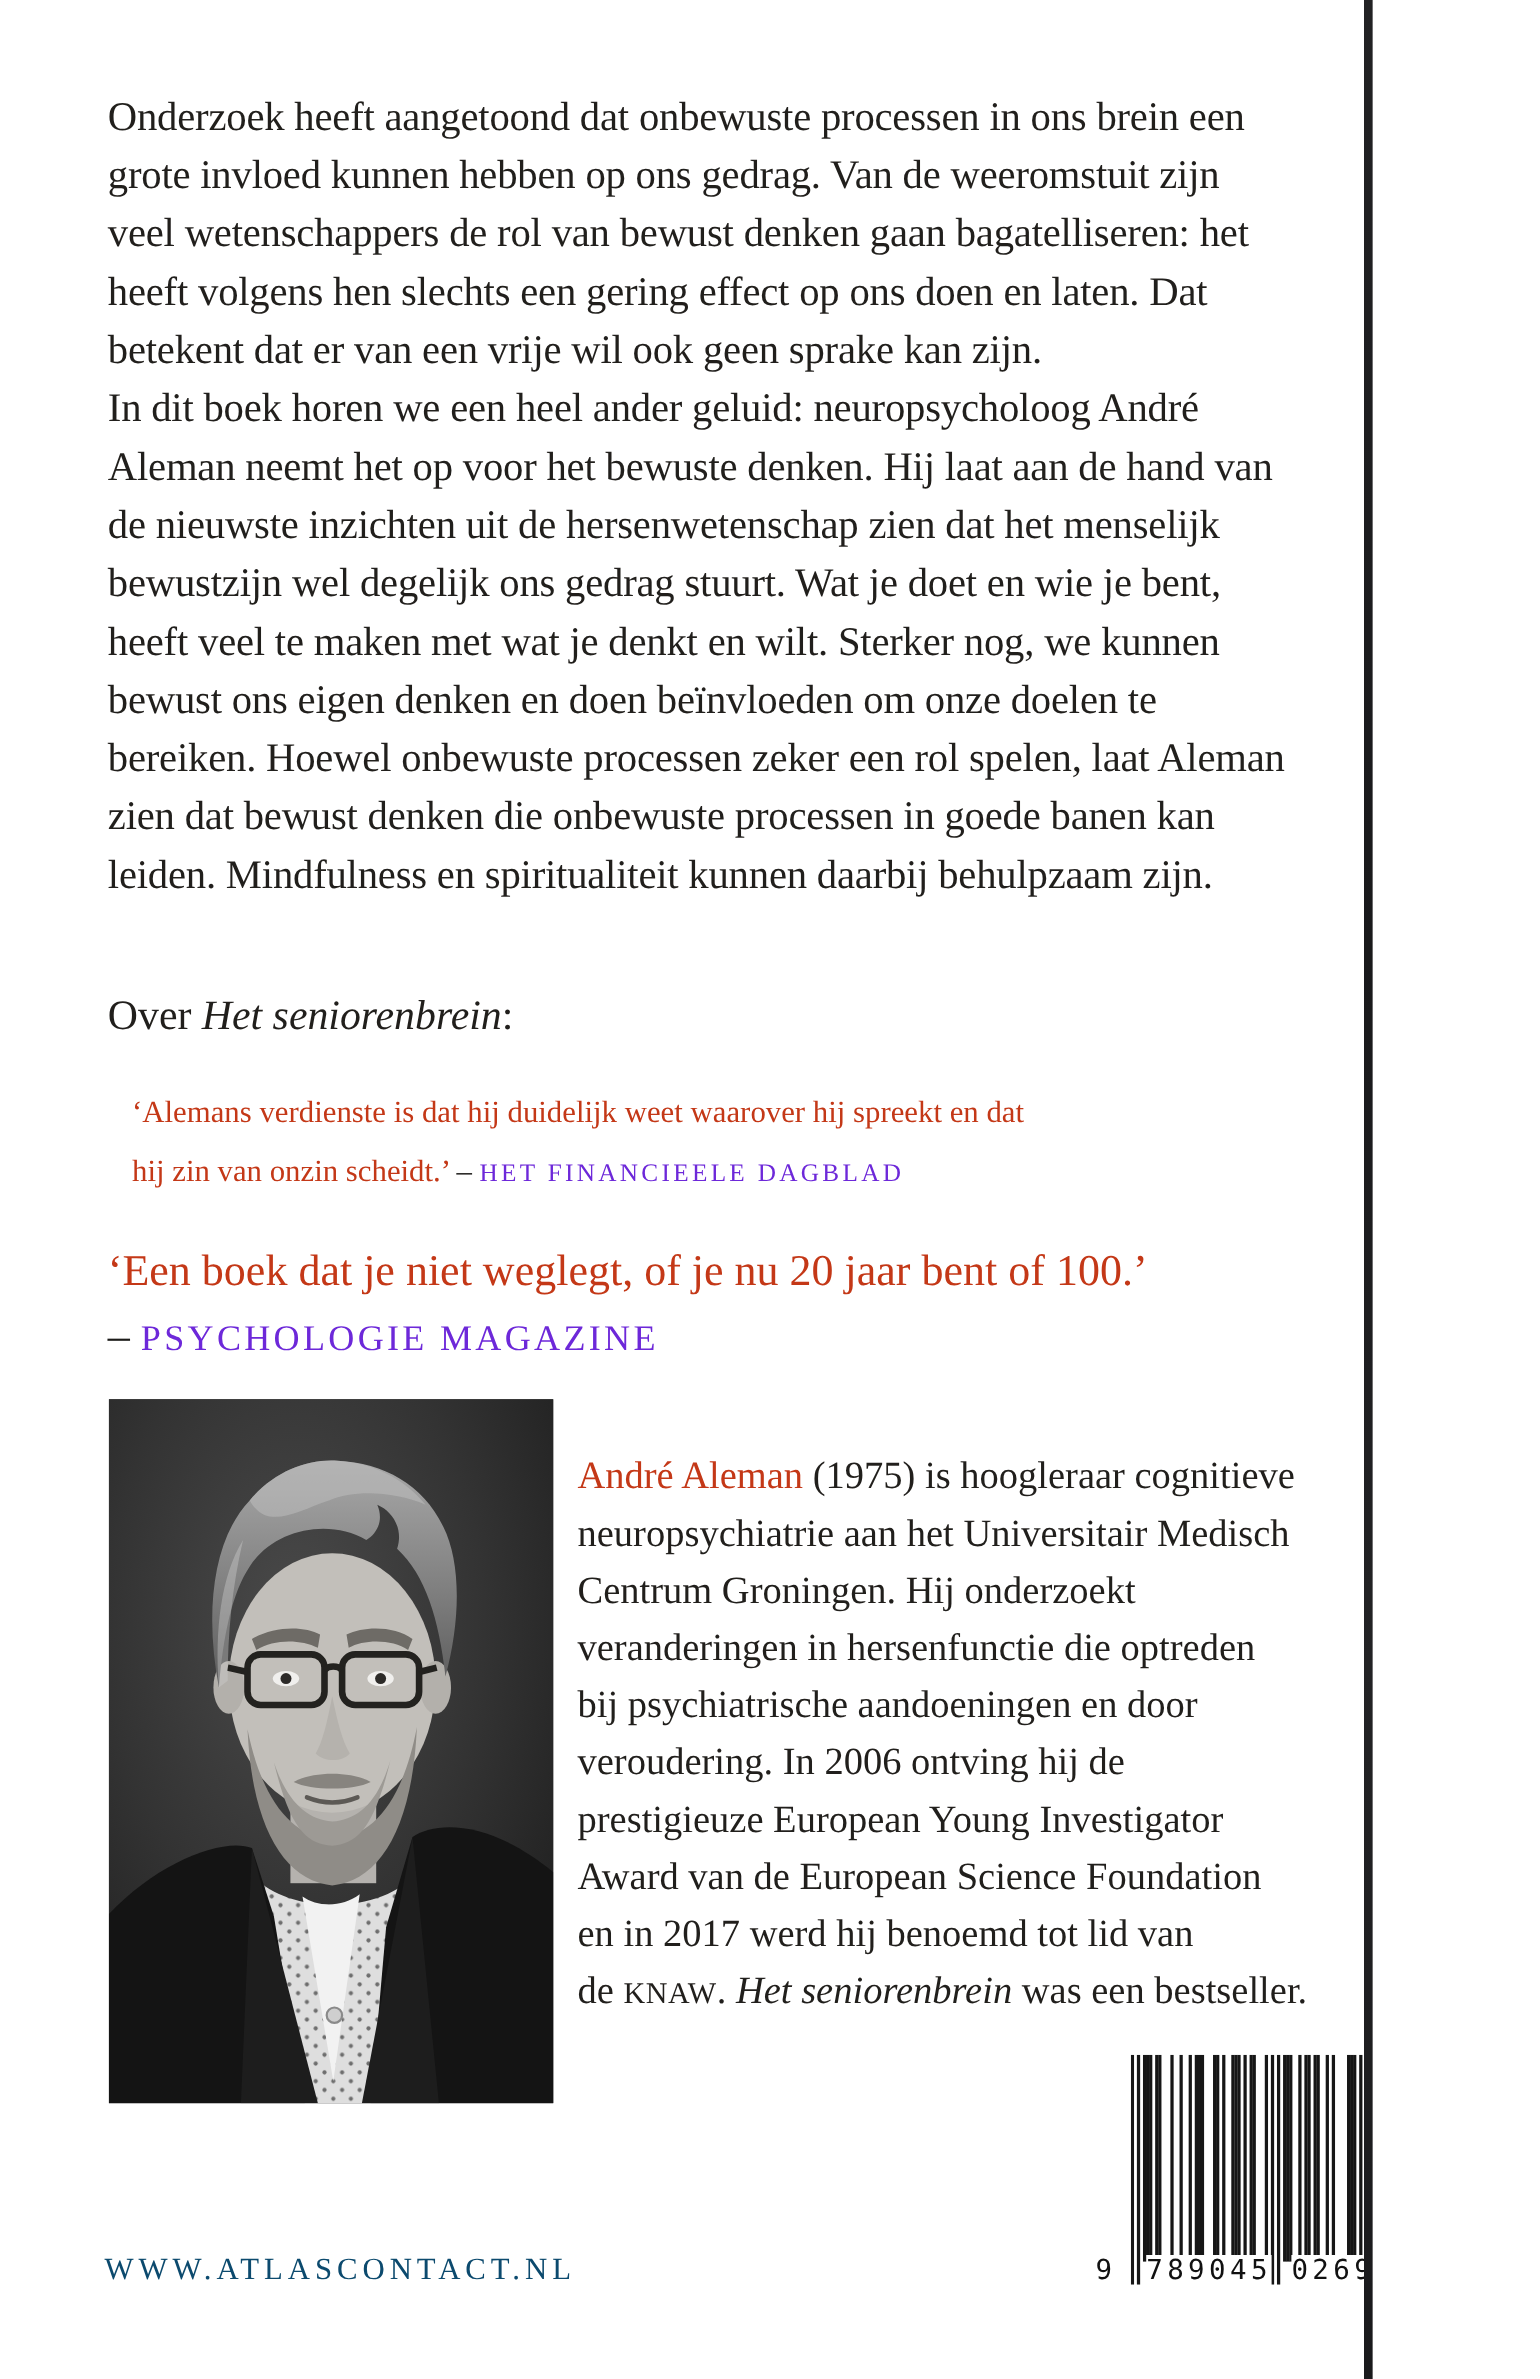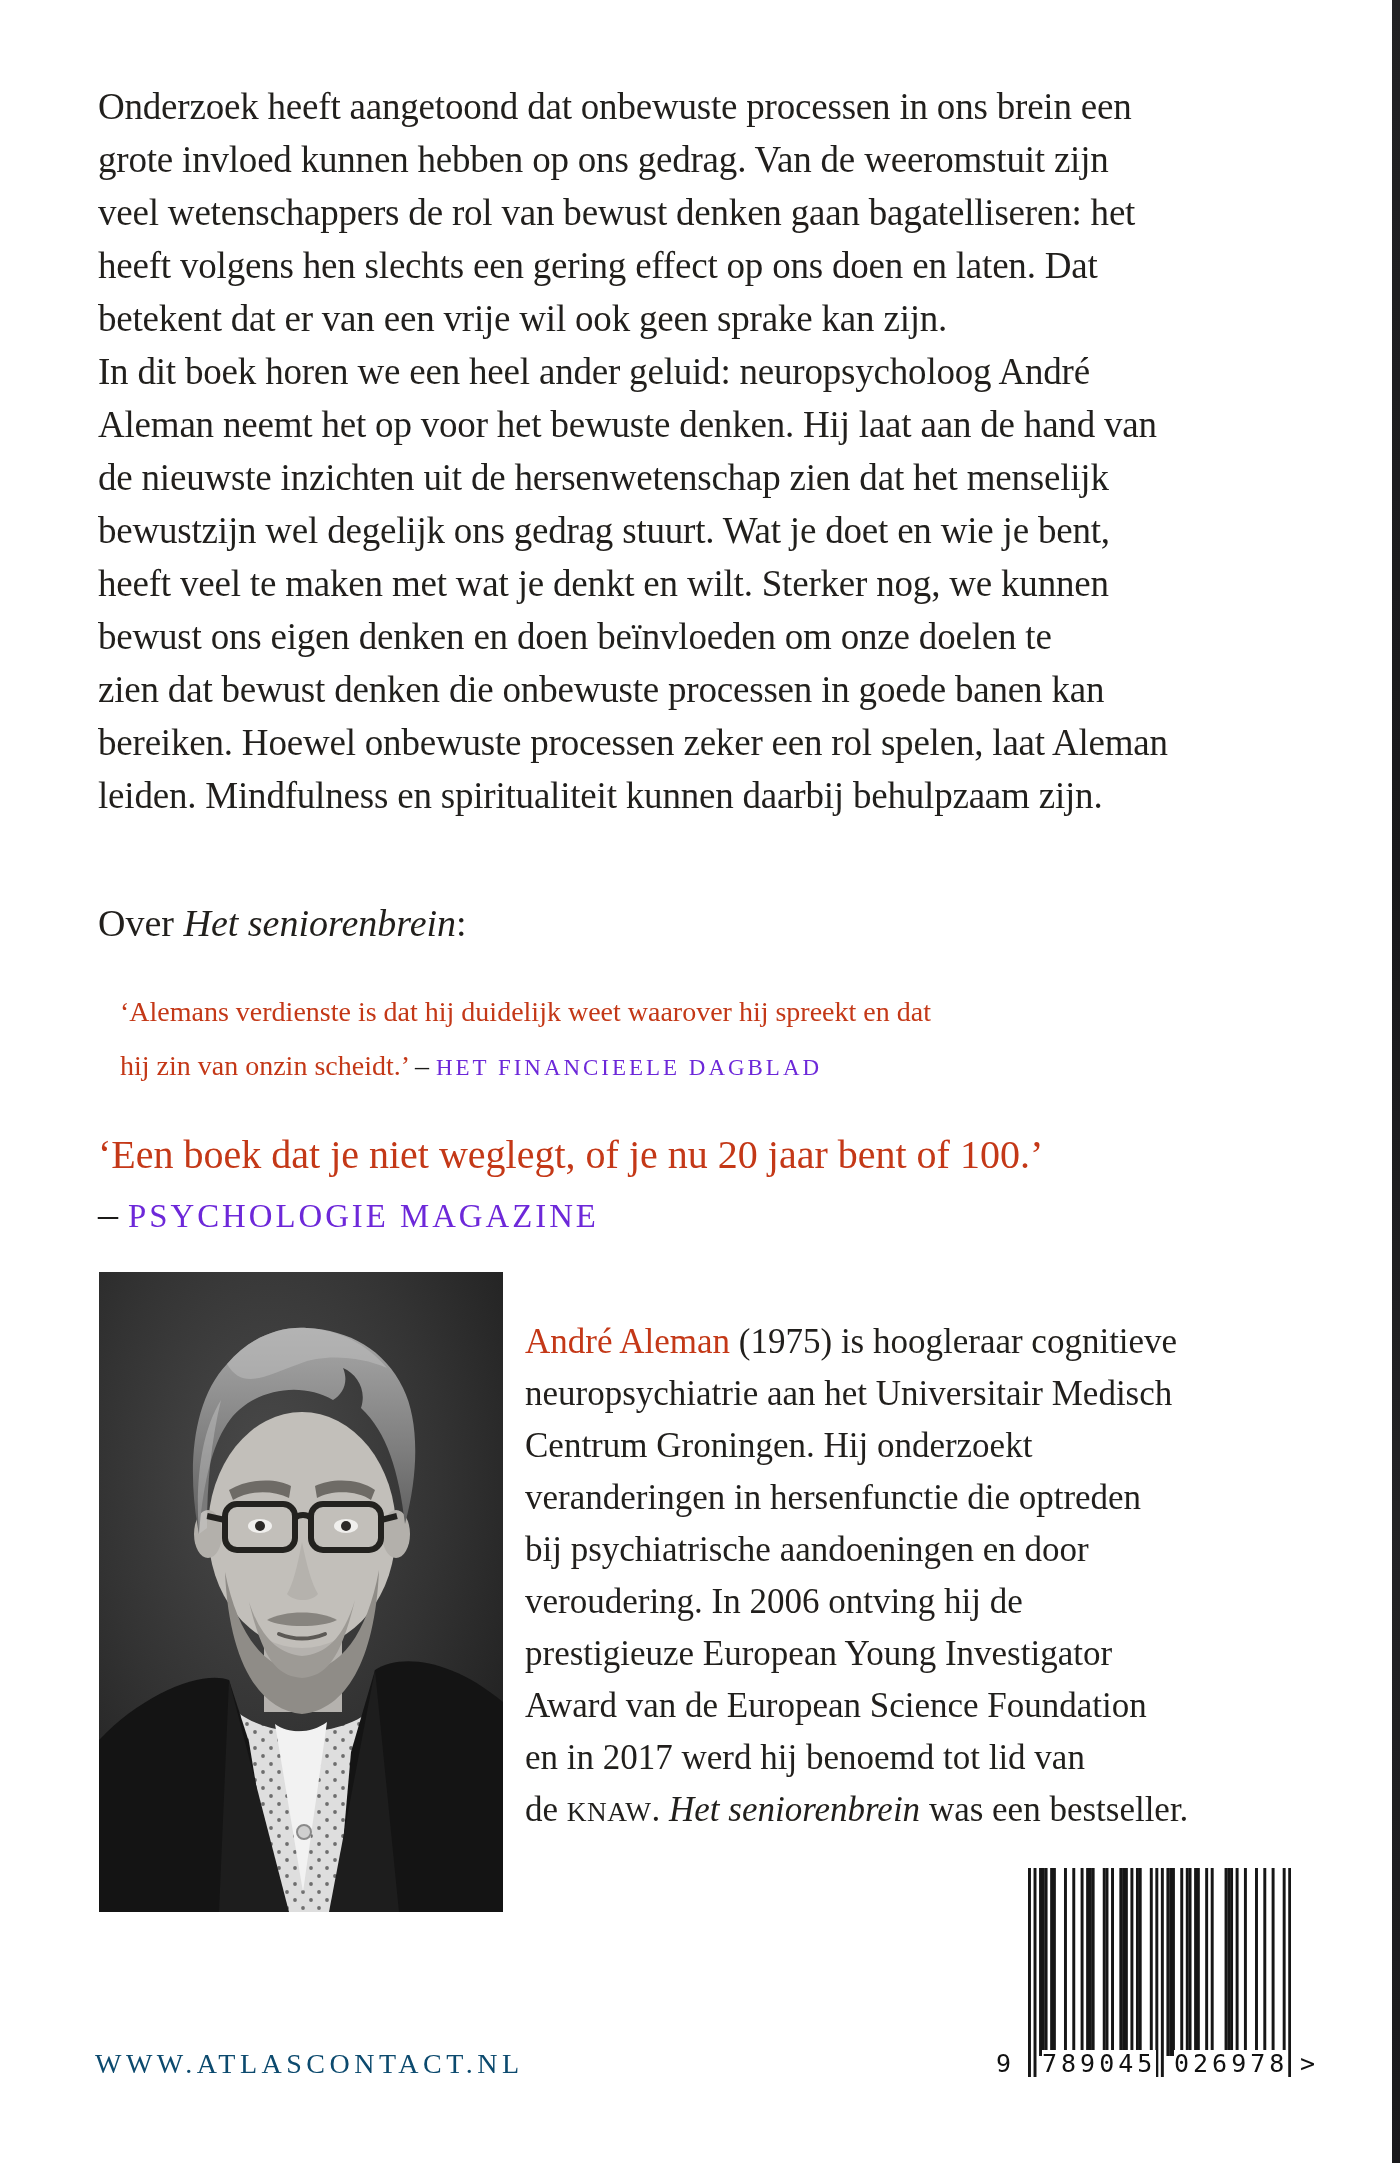--- a/index.html
+++ b/index.html
@@ -2,21 +2,21 @@
 <html style="--accent: #c43817; --ink: #211f1c;"><head>
 <meta charset="utf-8">
 <style>
   :root{
     --accent:#c43817;
     --ink:#211f1c;
   }
   html,body{margin:0;padding:0;background:#ffffff;}
   .page{
     position:relative;
-    width:1400px;height:2163px;
+    width:1248px;height:2163px;
     background:#ffffff;
     overflow:hidden;
     font-family:"Liberation Serif","DejaVu Serif",serif;
     color:var(--ink);
   }
   
   .spine{
     position:absolute;top:0;right:0;width:8px;height:100%;
     background:linear-gradient(180deg,#222224 0%,#19191b 40%,#232325 70%,#1a1a1c 100%);
   }
@@ -96,22 +96,22 @@
       <div class="line"><span>grote invloed kunnen hebben op ons gedrag. Van de weeromstuit zijn</span></div>
       <div class="line"><span>veel wetenschappers de rol van bewust denken gaan bagatelliseren: het</span></div>
       <div class="line"><span>heeft volgens hen slechts een gering effect op ons doen en laten. Dat</span></div>
       <div class="line"><span>betekent dat er van een vrije wil ook geen sprake kan zijn.</span></div>
       <div class="line"><span>In dit boek horen we een heel ander geluid: neuropsycholoog André</span></div>
       <div class="line"><span>Aleman neemt het op voor het bewuste denken. Hij laat aan de hand van</span></div>
       <div class="line"><span>de nieuwste inzichten uit de hersenwetenschap zien dat het menselijk</span></div>
       <div class="line"><span>bewustzijn wel degelijk ons gedrag stuurt. Wat je doet en wie je bent,</span></div>
       <div class="line"><span>heeft veel te maken met wat je denkt en wilt. Sterker nog, we kunnen</span></div>
       <div class="line"><span>bewust ons eigen denken en doen beïnvloeden om onze doelen te</span></div>
+      <div class="line"><span>bereiken. Hoewel onbewuste processen zeker een rol spelen, laat Aleman</span></div>
       <div class="line"><span>zien dat bewust denken die onbewuste processen in goede banen kan</span></div>
-      <div class="line"><span>bereiken. Hoewel onbewuste processen zeker een rol spelen, laat Aleman</span></div>
       <div class="line"><span>leiden. Mindfulness en spiritualiteit kunnen daarbij behulpzaam zijn.</span></div>
     </div>
 
   <div class="review-heading">
       <div class="line"><span>Over </span><span class="italic">Het seniorenbrein</span><span>:</span></div>
     </div>
 
   <div class="quote1">
       <div class="line"><span class="red">‘Alemans verdienste is dat hij duidelijk weet waarover hij spreekt en dat</span></div>
       <div class="line"><span class="red">hij zin van onzin scheidt.’ </span><span class="dash">– </span><span class="caps">HET FINANCIEELE DAGBLAD</span></div>

